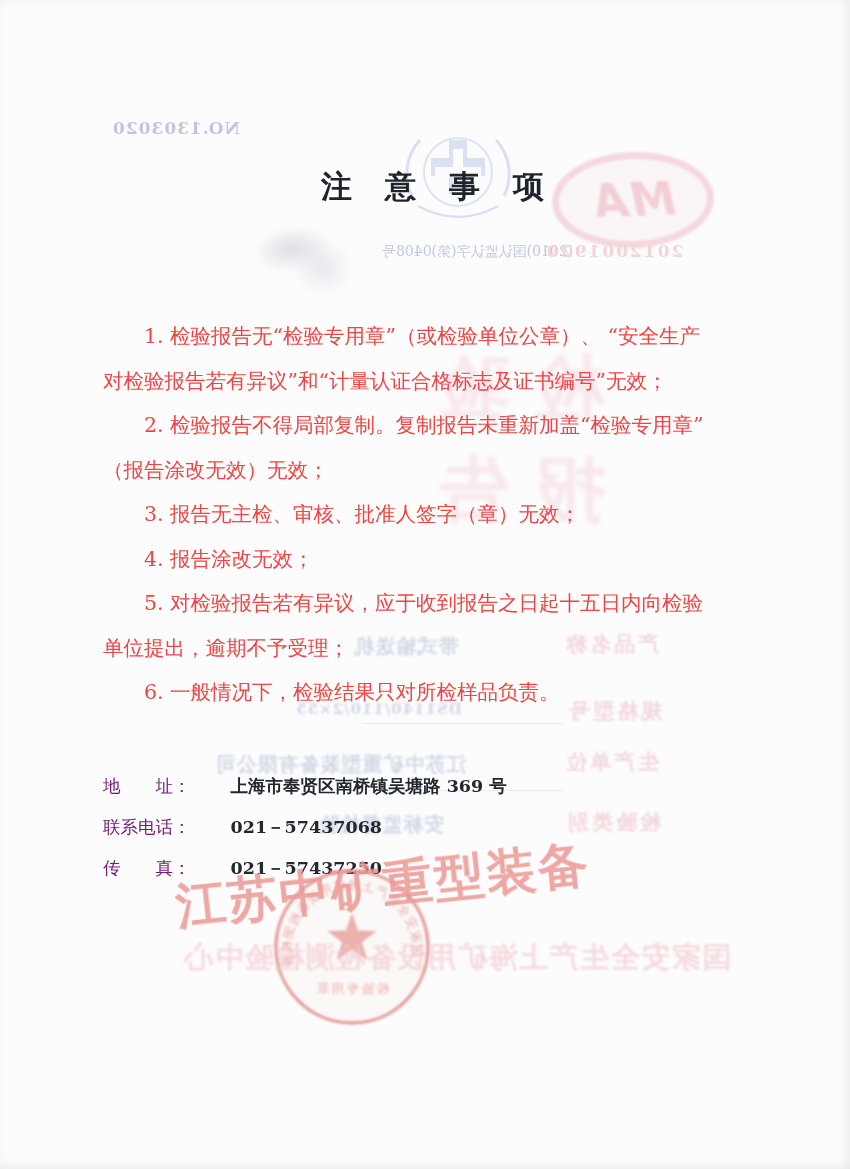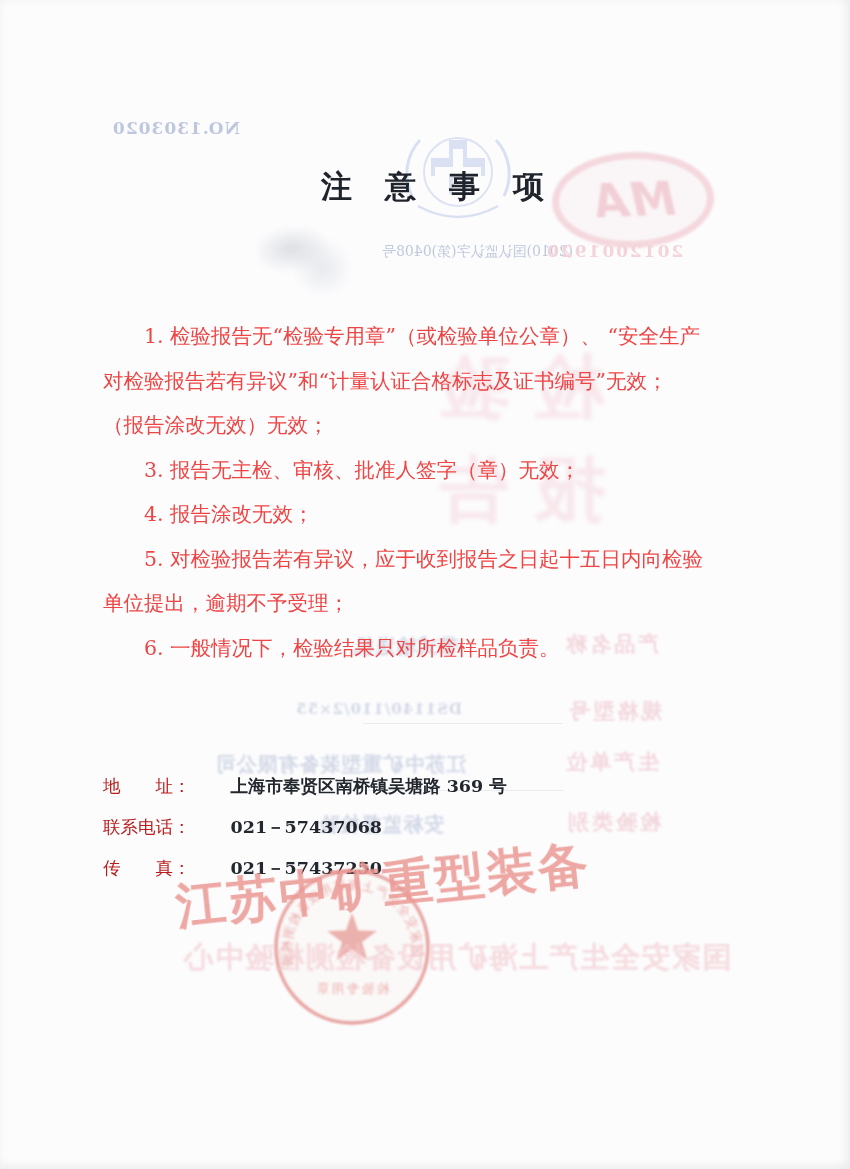--- a/index.html
+++ b/index.html
@@ -38,21 +38,21 @@
   
   .emblem{left:396px;top:116px;opacity:.9;}
   
   .title{z-index:2;left:8px;top:166px;width:850px;margin:0;text-align:center;
     font-size:31px;font-weight:bold;color:#1f232b;letter-spacing:1px;white-space:pre;}
   .notice{z-index:2;left:103px;top:314px;width:680px;}
   .nline{height:44.5px;line-height:44.5px;font-size:20.5px;white-space:nowrap;color:#ef4444;}
   .nline.indent{padding-left:41px;}
   .contact{z-index:2;left:103px;top:766px;}
   .crow{height:41px;line-height:41px;font-size:17.5px;white-space:nowrap;}
-  .clabel{display:inline-block;width:122px;color:#b91c1c;}
+  .clabel{display:inline-block;width:122px;color:#701a75;}
   .cvalue{color:#23272e;font-weight:bold;}
   
   .stamp{left:268px;top:862px;z-index:3;filter:blur(.8px);transform:scaleX(-1);}
   .w-center{left:182px;top:938px;z-index:3;font-size:29px;font-weight:bold;letter-spacing:1.5px;
     color:rgba(242,196,201,.6);filter:blur(1.1px);transform:scaleX(-1);white-space:nowrap;}
   .w-company{left:176px;top:874px;z-index:4;font-size:50px;font-weight:bold;letter-spacing:2px;
     color:rgba(235,153,148,.85);filter:blur(.5px);transform:rotate(-6deg);
     transform-origin:left center;white-space:nowrap;}
 </style>
 </head>
@@ -102,20 +102,21 @@
     <div class="abs b-line" style="left:363px;top:790px;width:200px;"></div>
 
     <div class="abs smudge"></div>
   </div>
 
   <h1 class="abs title">注　意　事　项</h1>
 
   <div class="abs notice" id="notice-list">
       <div class="nline indent">1. 检验报告无“检验专用章”（或检验单位公章）、 “安全生产</div>
       <div class="nline">对检验报告若有异议”和“计量认证合格标志及证书编号”无效；</div>
+      <div class="nline indent">2. 检验报告不得局部复制。复制报告未重新加盖“检验专用章”</div>
       <div class="nline">（报告涂改无效）无效；</div>
       <div class="nline indent">3. 报告无主检、审核、批准人签字（章）无效；</div>
       <div class="nline indent">4. 报告涂改无效；</div>
       <div class="nline indent">5. 对检验报告若有异议，应于收到报告之日起十五日内向检验</div>
       <div class="nline">单位提出，逾期不予受理；</div>
       <div class="nline indent">6. 一般情况下，检验结果只对所检样品负责。</div>
     </div>
 
   <div class="abs contact">
     <div class="crow">

